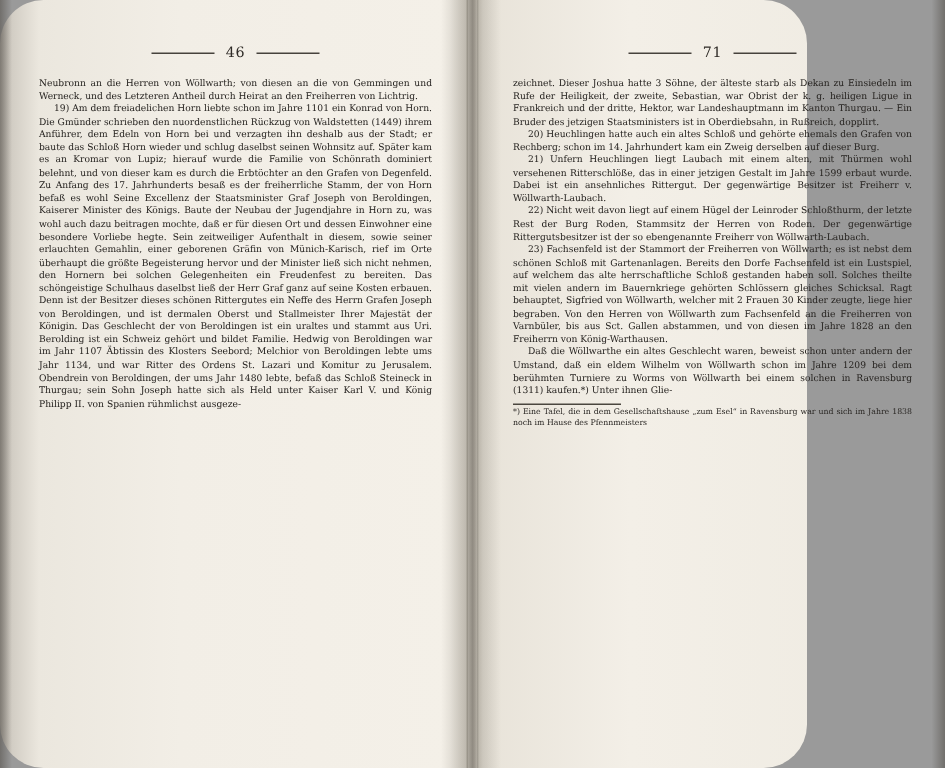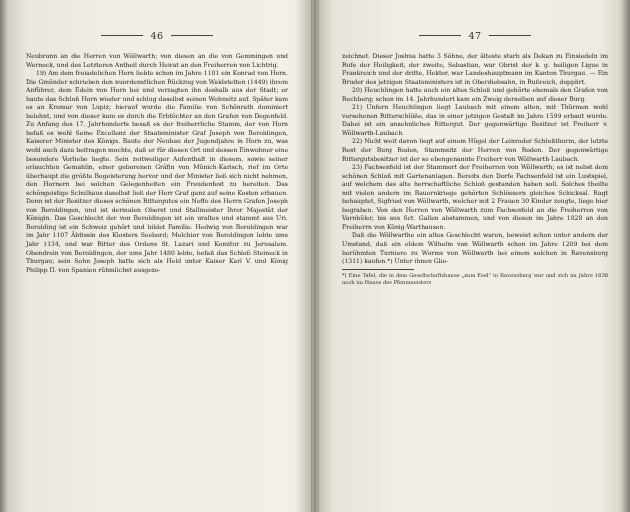--- a/index.html
+++ b/index.html
@@ -8,29 +8,30 @@
     background: #9a9a9a;
   }
   body {
     width: 630px;
     height: 512px;
     overflow: hidden;
     font-family: "DejaVu Serif", serif;
   }
   .book {
     position: relative;
-    width: 630px;
+    width: 538px;
     height: 512px;
     background: linear-gradient(to right,
        #b9b4ac 0px, #cfcac1 6px,
        #ebe7de 26px, #f2eee6 120px,
        #f4f0e8 300px, #e3ded3 312px,
        #cfc9bd 316px, #e8e3d9 322px,
        #f3efe7 420px, #efebe2 600px,
        #ded9cf 618px, #bdb8b0 630px);
+    border-radius: 29px;
   }
   .gutter {
     position: absolute;
     top: 0;
     bottom: 0;
     left: 311px;
     width: 8px;
     background: linear-gradient(to right, rgba(120,115,105,0.45), rgba(90,85,78,0.55), rgba(130,125,115,0.30));
   }
   .page {
@@ -134,21 +135,21 @@
     </div>
     <div class="edge-left"></div>
     <div class="page-shadow-left"></div>
   </div>
 
   <div class="gutter"></div>
 
   <div class="page page-right">
     <div class="folio">
       <span class="rule"></span>
-      <span class="num">47</span>
+      <span class="num">71</span>
       <span class="rule"></span>
     </div>
     <div class="body-text">
       <p>zeichnet. Dieser Joshua hatte 3 Söhne, der älteste starb als Dekan zu Einsiedeln im Rufe der Heiligkeit, der zweite, Sebastian, war Obrist der k. g. heiligen Ligue in Frankreich und der dritte, Hektor, war Landeshauptmann im Kanton Thurgau. — Ein Bruder des jetzigen Staatsministers ist in Oberdiebsahn, in Rußreich, dopplirt.</p>
       <p class="indent">20) Heuchlingen hatte auch ein altes Schloß und gehörte ehemals den Grafen von Rechberg; schon im 14. Jahrhundert kam ein Zweig derselben auf dieser Burg.</p>
       <p class="indent">21) Unfern Heuchlingen liegt Laubach mit einem alten, mit Thürmen wohl versehenen Ritterschlöße, das in einer jetzigen Gestalt im Jahre 1599 erbaut wurde. Dabei ist ein ansehnliches Rittergut. Der gegenwärtige Besitzer ist Freiherr v. Wöllwarth-Laubach.</p>
       <p class="indent">22) Nicht weit davon liegt auf einem Hügel der Leinroder Schloßthurm, der letzte Rest der Burg Roden, Stammsitz der Herren von Roden. Der gegenwärtige Rittergutsbesitzer ist der so ebengenannte Freiherr von Wöllwarth-Laubach.</p>
       <p class="indent">23) Fachsenfeld ist der Stammort der Freiherren von Wöllwarth; es ist nebst dem schönen Schloß mit Gartenanlagen. Bereits den Dorfe Fachsenfeld ist ein Lustspiel, auf welchem das alte herrschaftliche Schloß gestanden haben soll. Solches theilte mit vielen andern im Bauernkriege gehörten Schlössern gleiches Schicksal. Ragt behauptet, Sigfried von Wöllwarth, welcher mit 2 Frauen 30 Kinder zeugte, liege hier begraben. Von den Herren von Wöllwarth zum Fachsenfeld an die Freiherren von Varnbüler, bis aus Sct. Gallen abstammen, und von diesen im Jahre 1828 an den Freiherrn von König-Warthausen.</p>
       <p class="indent">Daß die Wöllwarthe ein altes Geschlecht waren, beweist schon unter andern der Umstand, daß ein eldem Wilhelm von Wöllwarth schon im Jahre 1209 bei dem berühmten Turniere zu Worms von Wöllwarth bei einem solchen in Ravensburg (1311) kaufen.*) Unter ihnen Glie-</p>
     </div>

